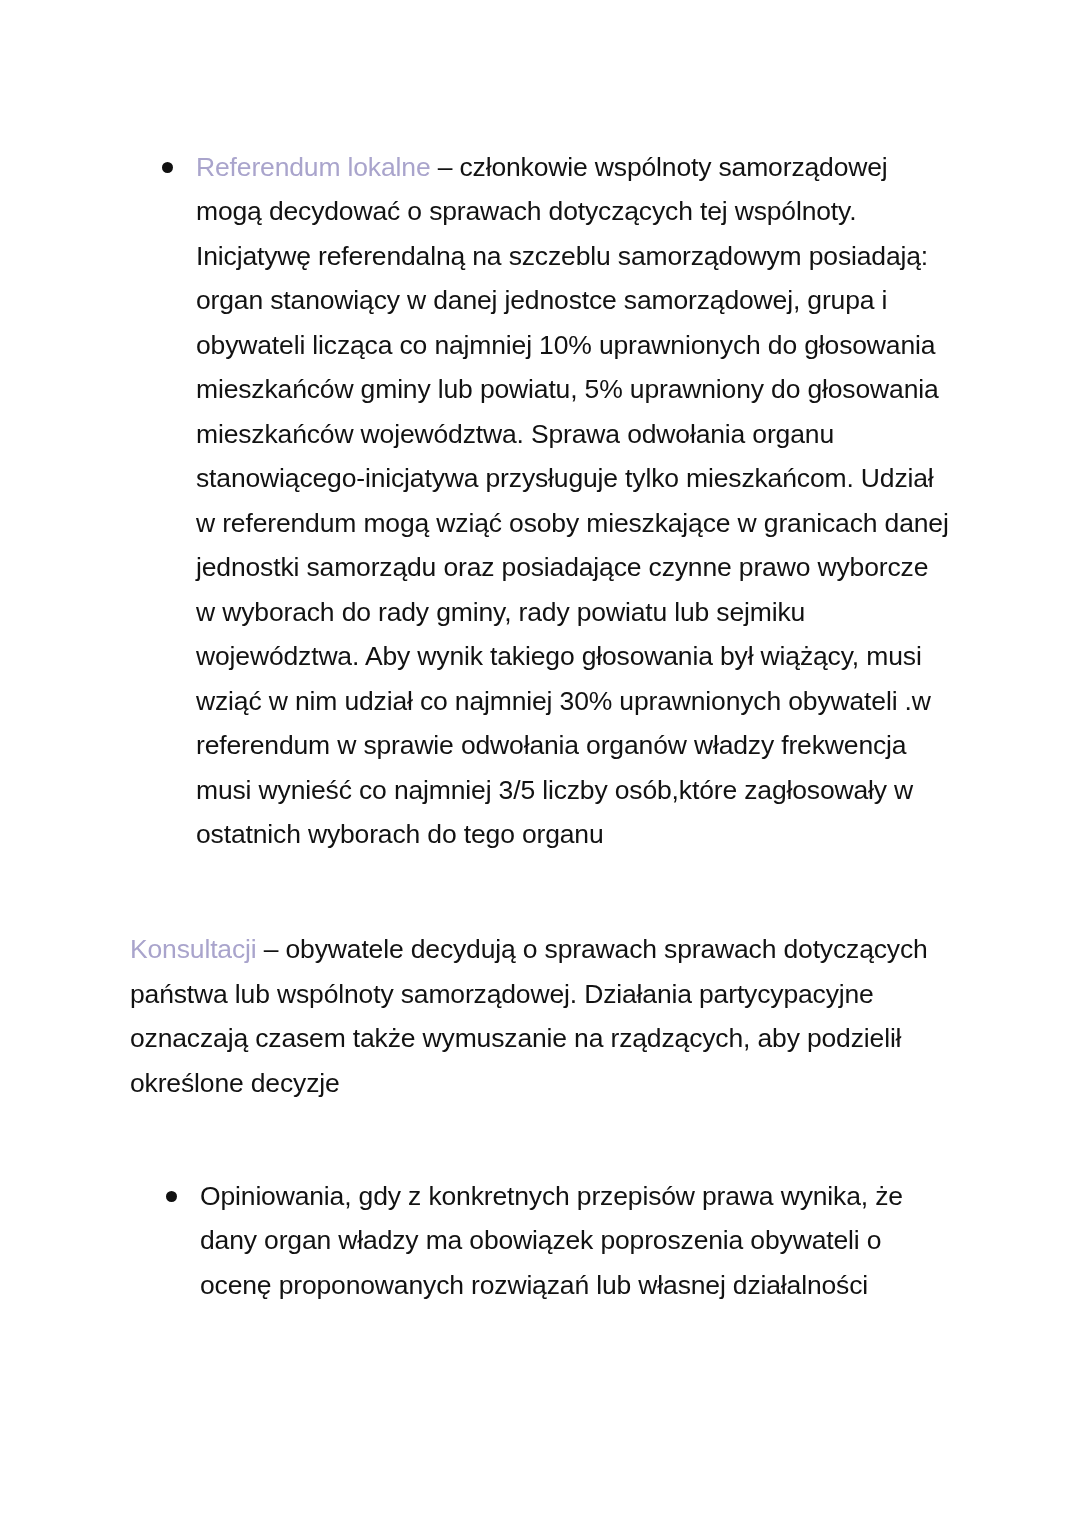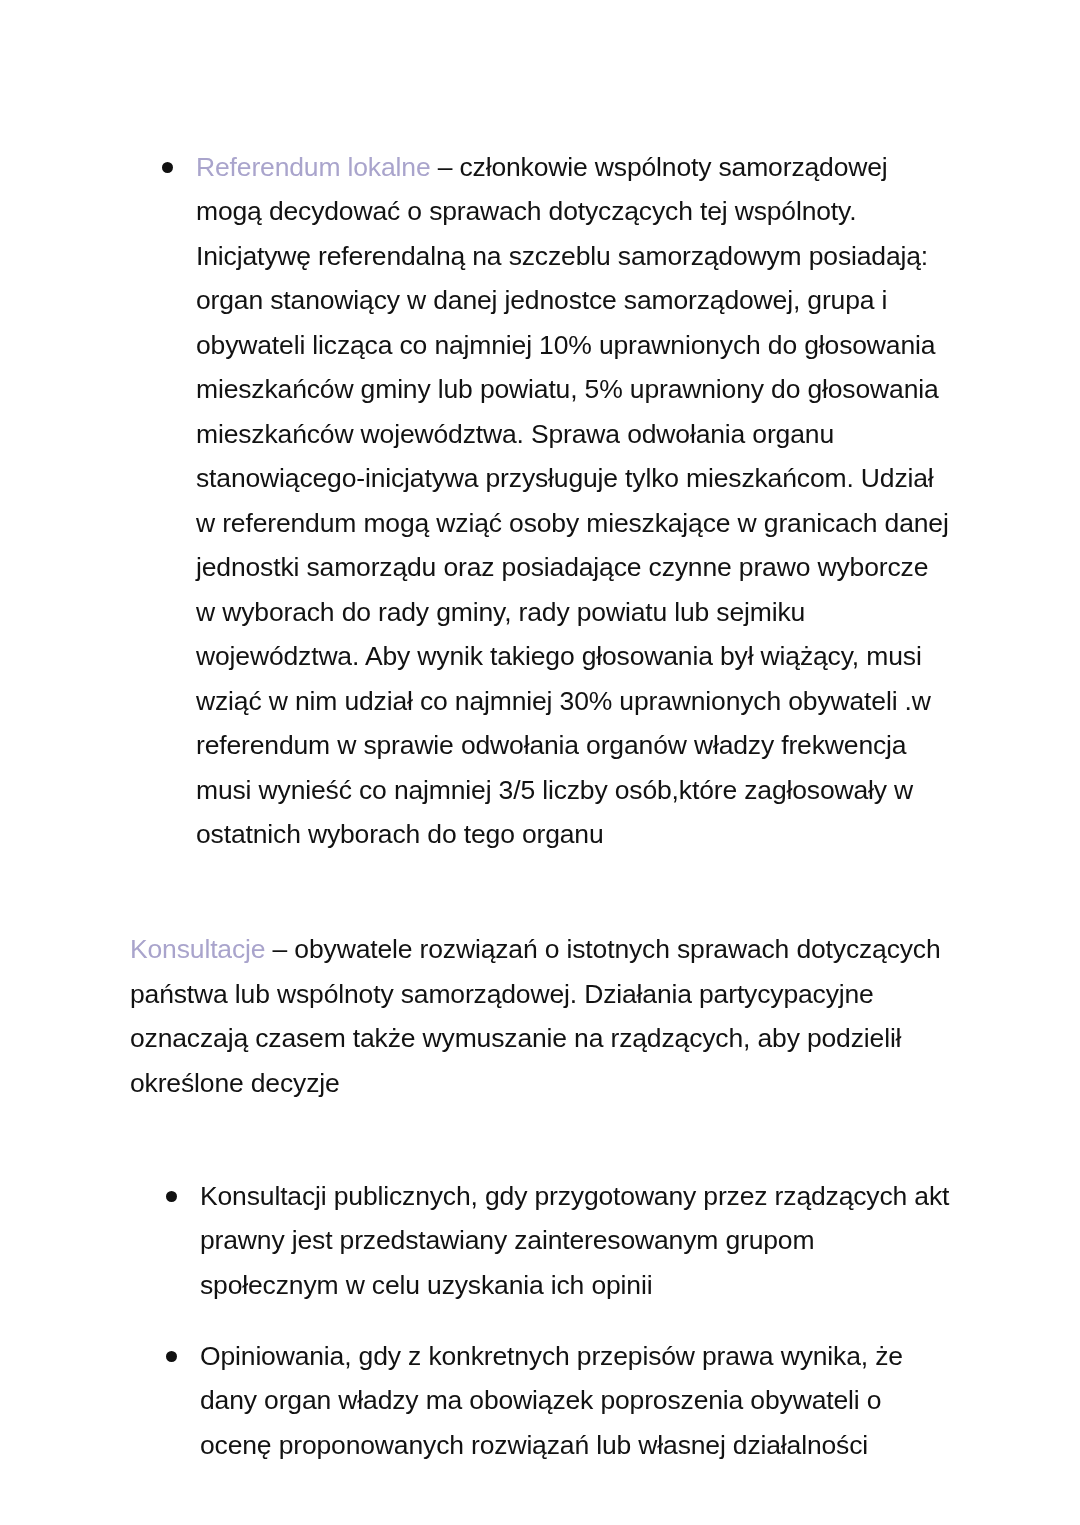--- a/index.html
+++ b/index.html
@@ -98,30 +98,26 @@
 
     <ul class="bullets">
       <li>
         <span class="dot"></span>
         <p class="bullet-text"><span class="term">Referendum lokalne</span><span> – członkowie wspólnoty samorządowej mogą decydować o sprawach dotyczących tej wspólnoty. Inicjatywę referendalną na szczeblu samorządowym posiadają: organ stanowiący w danej jednostce samorządowej, grupa i obywateli licząca co najmniej 10% uprawnionych do głosowania mieszkańców gminy lub powiatu, 5% uprawniony do głosowania mieszkańców województwa. Sprawa odwołania organu stanowiącego-inicjatywa przysługuje tylko mieszkańcom. Udział w referendum mogą wziąć osoby mieszkające w granicach danej jednostki samorządu oraz posiadające czynne prawo wyborcze w wyborach do rady gminy, rady powiatu lub sejmiku województwa. Aby wynik takiego głosowania był wiążący, musi wziąć w nim udział co najmniej 30% uprawnionych obywateli .w  referendum w sprawie odwołania organów władzy frekwencja musi wynieść co najmniej 3/5 liczby osób,które zagłosowały w ostatnich wyborach do tego organu</span></p>
       </li>
     </ul>
 
     <div class="block-gap-lg"></div>
 
-    <p class="para"><span class="term">Konsultacje</span><span> – obywatele rozwiązań o istotnych sprawach dotyczących państwa lub wspólnoty samorządowej. Działania partycypacyjne oznaczają czasem także wymuszanie na rządzących, aby podzielił określone decyzje</span></p>
+    <p class="para"><span class="term">Konsultacji</span><span> – obywatele decydują o sprawach sprawach dotyczących państwa lub wspólnoty samorządowej. Działania partycypacyjne oznaczają czasem także wymuszanie na rządzących, aby podzielił określone decyzje</span></p>
 
     <div class="block-gap-md"></div>
 
 
     <ul class="sub-bullets">
-      <li>
-        <span class="dot"></span>
-        <p class="bullet-text">Konsultacji publicznych, gdy przygotowany przez rządzących akt prawny jest przedstawiany zainteresowanym grupom społecznym w celu uzyskania ich opinii</p>
-      </li>
       <li>
         <span class="dot"></span>
         <p class="bullet-text">Opiniowania, gdy z konkretnych przepisów prawa wynika, że dany organ władzy ma obowiązek poproszenia obywateli o ocenę proponowanych rozwiązań lub własnej działalności</p>
       </li>
     </ul>
 
   </div>
 </div>
 
 </body></html>

